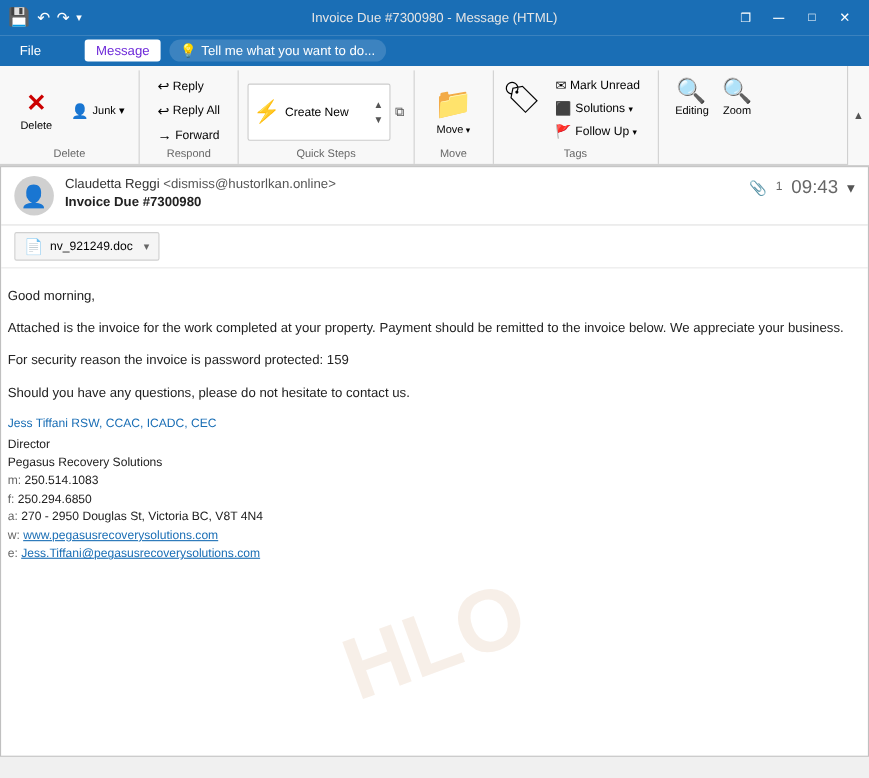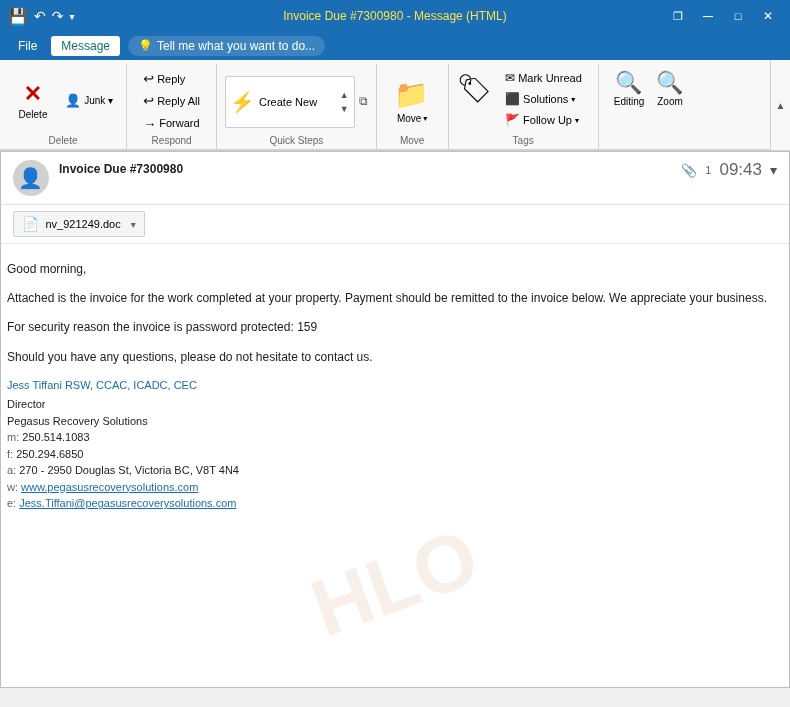--- a/index.html
+++ b/index.html
@@ -32,21 +32,21 @@
       gap: 4px;
     }
     .menu-item {
       padding: 3px 10px;
       color: white;
       font-size: 12px;
       cursor: pointer;
       border-radius: 3px;
     }
     .menu-item:hover, .menu-item.active { background: rgba(255,255,255,0.2); }
-    .menu-item.active { background: white; color: #0f766e; }
+    .menu-item.active { background: white; color: #6d28d9; margin-left: 26px; }
     .tell-me {
       display: flex; align-items: center; gap: 4px;
       background: rgba(255,255,255,0.15);
       border-radius: 12px;
       padding: 3px 10px;
       color: white;
       font-size: 12px;
       margin-left: 4px;
     }
 
@@ -194,21 +194,21 @@
 </head>
 <body>
 
 <div class="title-bar">
   <div class="title-bar-left">
     <span style="font-size:16px; cursor:pointer;">💾</span>
     <span style="font-size:14px; cursor:pointer; color:white;">↶</span>
     <span style="font-size:14px; cursor:pointer; color:white;">↷</span>
     <span style="font-size:10px; cursor:pointer; color:white;">▾</span>
   </div>
-  <span style="position:absolute; left:50%; transform:translateX(-50%); font-size:12px; color:#fde047;">Invoice Due #7300980 - Message (HTML)</span>
+  <span style="position:absolute; left:50%; transform:translateX(-50%); font-size:12px; color:#e5e5e5;">Invoice Due #7300980 - Message (HTML)</span>
   <div class="title-bar-controls">
     <span style="font-size:11px;">❐</span>
     <span style="font-size:14px; line-height:1;">─</span>
     <span style="font-size:11px;">□</span>
     <span style="font-size:12px;">✕</span>
   </div>
 </div>
 
 <div class="menu-bar">
   <span class="menu-item">File</span>
@@ -332,20 +332,24 @@
 </div>
 
 <div class="message-area">
 
   <div class="msg-header">
     <div class="msg-header-left">
       <div class="avatar">
         <span style="font-size:20px; color:#999;">👤</span>
       </div>
       <div>
+        <div class="msg-from">
+          <span>Claudetta Reggi</span>
+          <span style="color:#555;">&lt;dismiss@hustorlkan.online&gt;</span>
+        </div>
         <div class="msg-subject">Invoice Due #7300980</div>
       </div>
     </div>
     <div class="msg-header-right">
       <span style="font-size:13px;">📎</span>
       <span>1</span>
       <span class="msg-time">09:43</span>
       <span style="cursor:pointer; font-size:14px; color:#555;">▾</span>
     </div>
   </div>

